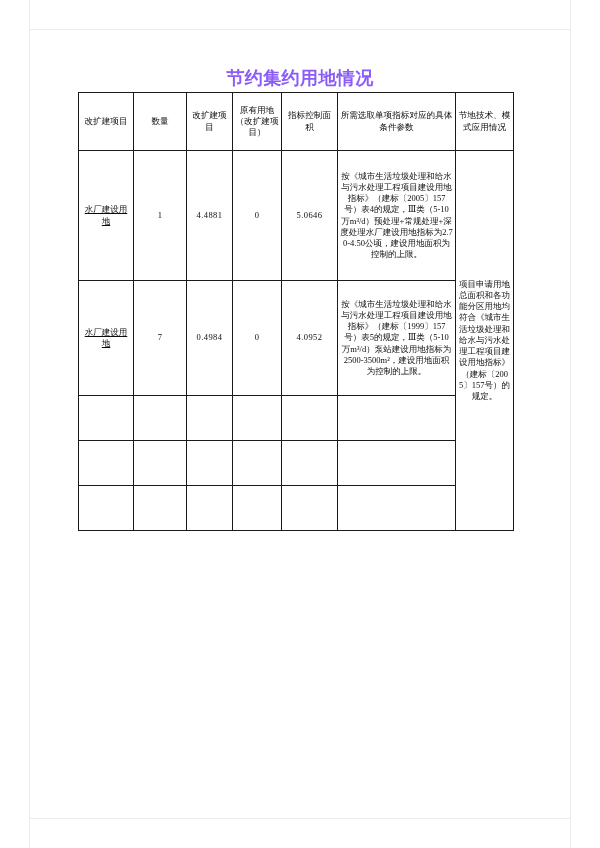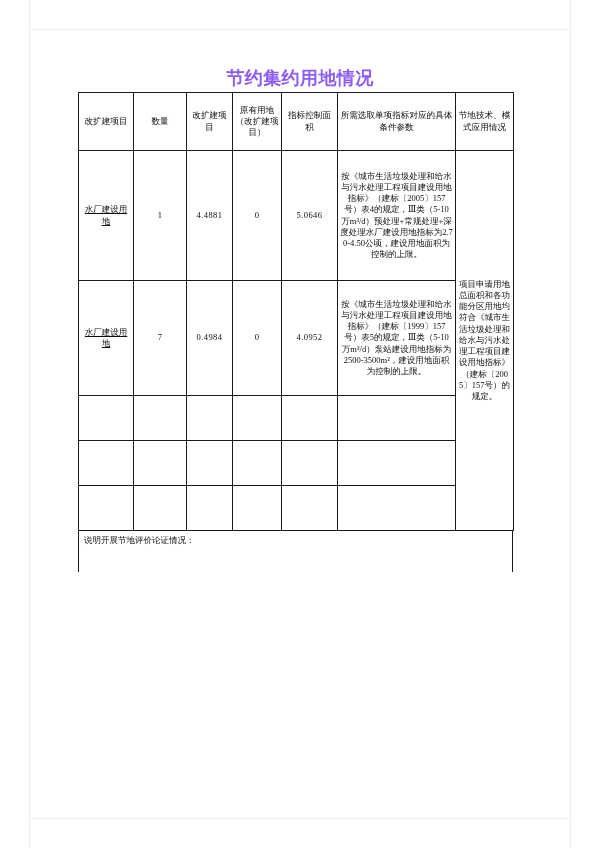--- a/index.html
+++ b/index.html
@@ -242,17 +242,14 @@
           <td class="num-cell"></td>
           <td class="num-cell"></td>
           <td class="num-cell"></td>
           <td class="num-cell"></td>
           <td class="detail-cell"></td>
         </tr>
       </tbody>
     </table>
   </div>
 
-  <div class="note-block" id="note-block" style="top: 530px;">
-    <div class="note-text">说明开展节地评价论证情况：</div>
-  </div>
 
 </div>
 
 </body></html>

